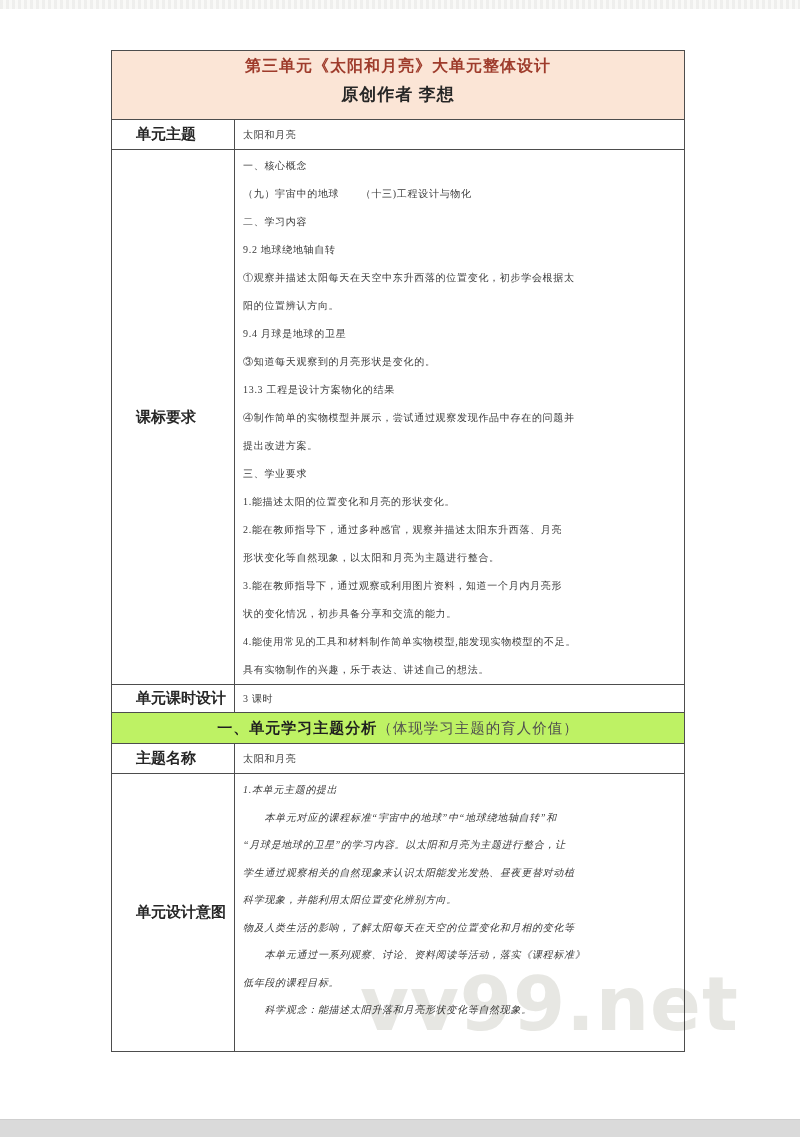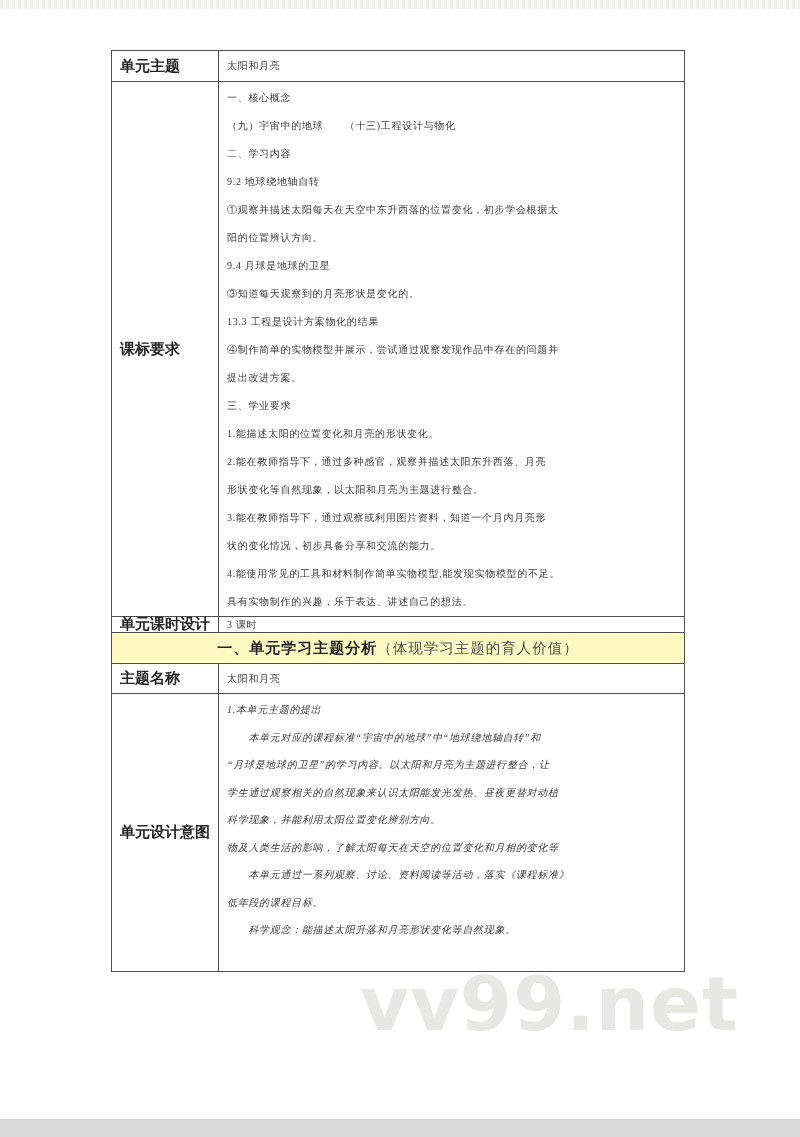--- a/index.html
+++ b/index.html
@@ -29,21 +29,21 @@
   }
   .row{display:flex;border-top:1px solid #4d4d4d;box-sizing:border-box;}
   .row:first-child{border-top:none;}
   .cell-label{
     width:107px;flex:0 0 107px;
     border-right:1px solid #4d4d4d;
     box-sizing:border-box;
     display:flex;align-items:center;
     padding-left:8px;
     font-family:Liberation Mono, monospace;
-    font-weight:bold;font-size:15px;color:#262626;
+    font-weight:bold;font-size:15px;color:#262626;margin-left:16px;
   }
   .cell-content{
     flex:1;box-sizing:border-box;
     padding:0 6px 0 8px;
     font-size:10px;letter-spacing:.7px;
     overflow:hidden;
   }
   .row-header{
     display:block;height:68px;
     background:#fbe5d6;
@@ -57,24 +57,24 @@
   .doc-author{
     font-family:"Liberation Sans","DejaVu Sans",sans-serif;
     font-weight:bold;font-size:17px;line-height:32px;
     color:#262626;letter-spacing:1px;
   }
   .row-theme{height:30px;}
   .row-theme .cell-content{display:flex;align-items:center;}
   .row-curriculum{height:535px;}
   .row-curriculum .cell-content{padding-top:2px;}
   .row-curriculum .tl{line-height:28px;white-space:nowrap;}
-  .row-lessons{height:16px;}
+  .row-lessons{height:28px;}
   .row-lessons .cell-content{display:flex;align-items:center;}
   .row-section{
-    display:block;height:31px;background:#fef9c3;
+    display:block;height:31px;background:#bef264;
     text-align:center;line-height:30px;box-sizing:border-box;
   }
   .section-bold{
     font-family:"Liberation Sans","DejaVu Sans",sans-serif;
     font-weight:bold;font-size:15px;color:#1f1f1f;letter-spacing:1px;
   }
   .section-note{
     font-size:14.5px;color:#4f4f4f;letter-spacing:1px;
   }
   .row-topic{height:30px;}
@@ -91,20 +91,24 @@
   }
 </style>
 </head>
 <body>
 
 <div class="page">
   <div class="top-texture"></div>
 
   <div class="doc-table">
 
+    <div class="row row-header">
+      <div class="doc-title">第三单元《太阳和月亮》大单元整体设计</div>
+      <div class="doc-author">原创作者 李想</div>
+    </div>
 
     <div class="row row-theme">
       <div class="cell-label">单元主题</div>
       <div class="cell-content">太阳和月亮</div>
     </div>
 
     <div class="row row-curriculum">
       <div class="cell-label">课标要求</div>
       <div class="cell-content">
         <div class="tl">一、核心概念</div>

